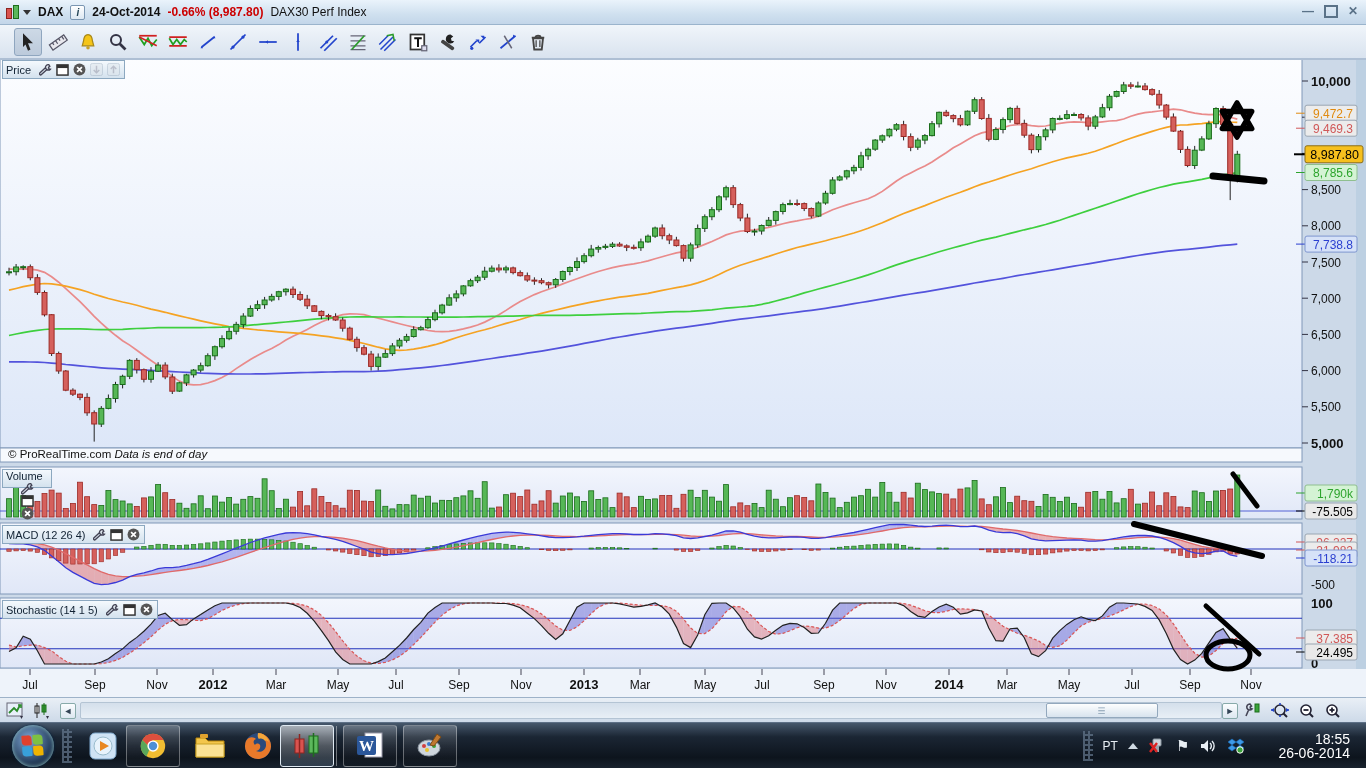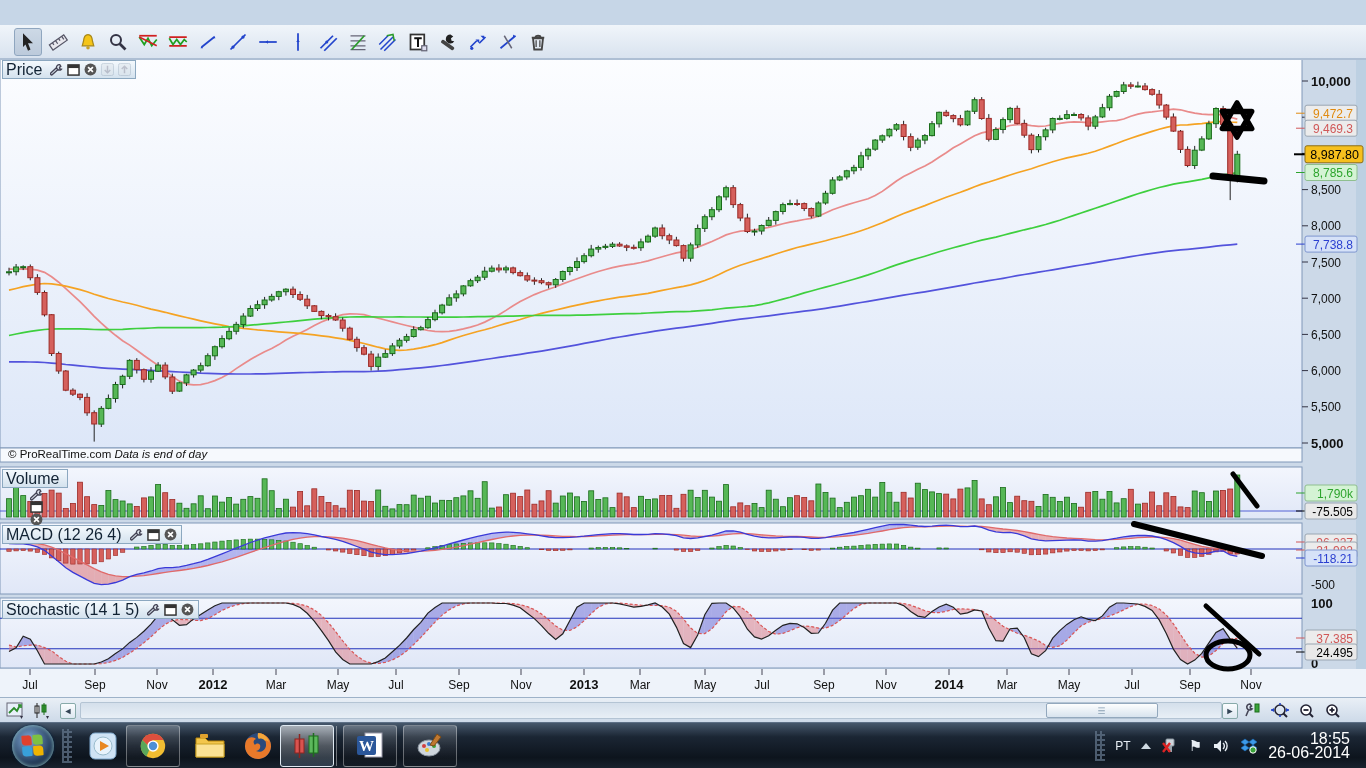--- a/index.html
+++ b/index.html
@@ -32,21 +32,21 @@
   #units-dd{position:absolute;left:616px;top:31px;}
   #tf-dd{position:absolute;left:893px;top:31px;}
   #addind{position:absolute;left:1162px;top:29px;display:flex;}
   #addind .face{width:34px;height:24px;border:1px solid #8aa3bd;border-radius:3px 0 0 3px;background:linear-gradient(#fdfefe,#dfe9f2);display:flex;align-items:center;justify-content:center;}
   #addind .arr{width:16px;height:26px;border:1px solid #8aa3bd;border-left:none;border-radius:0 3px 3px 0;background:linear-gradient(#fdfefe,#dfe9f2);display:flex;align-items:center;justify-content:center;}
   #addind .arr b{width:0;height:0;border-left:4px solid transparent;border-right:4px solid transparent;border-top:5px solid #345;}
   
   #chart{position:absolute;left:0;top:0;z-index:5;}
   
   .phead{position:absolute;z-index:12;display:flex;align-items:center;height:17px;
-    background:linear-gradient(#f4f9fd,#d4e2ee);border:1px solid #8ca8c0;padding:0 3px;font-size:16px;color:#123;}
+    background:linear-gradient(#f4f9fd,#d4e2ee);border:1px solid #8ca8c0;padding:0 3px;font-size:11px;color:#123;}
   .phead .lbl{margin-right:5px;}
   .phicon{display:flex;align-items:center;justify-content:center;width:15px;height:14px;margin-left:2px;}
   .phicon.dim{opacity:.45;}
   
   #statusbar{position:absolute;left:0;top:697px;width:1366px;height:25px;
     background:linear-gradient(#e9eff6,#ccd9e8);border-top:1px solid #9db2c8;z-index:30;display:flex;align-items:center;}
   .sb-btn{display:flex;align-items:center;margin-left:6px;}
   .sb-arr{width:14px;height:14px;border:1px solid #8aa;background:linear-gradient(#fbfdff,#dde7f0);border-radius:2px;
     display:flex;align-items:center;justify-content:center;font-size:9px;color:#345;}
   #sb-track{position:relative;height:15px;flex:0 0 1140px;margin-left:4px;background:linear-gradient(#d4dfeb,#e8eff6);border:1px solid #b4c4d4;border-radius:2px;}
@@ -63,27 +63,44 @@
     background:repeating-linear-gradient(0deg,#65788e 0 2px,transparent 2px 5px),repeating-linear-gradient(90deg,#65788e 0 2px,transparent 2px 5px);
     background-blend-mode:normal;opacity:.7;}
   .tk-ic{margin-left:14px;display:flex;align-items:center;justify-content:center;}
   .tk-btn{width:52px;height:40px;margin-left:6px;border:1px solid rgba(255,255,255,.35);border-radius:3px;
     background:linear-gradient(rgba(255,255,255,.22),rgba(255,255,255,.07) 50%,rgba(0,0,0,.12));display:flex;align-items:center;justify-content:center;}
   .tk-btn.active{background:linear-gradient(rgba(255,255,255,.55),rgba(255,255,255,.25) 50%,rgba(120,150,180,.25));border-color:#dfe9f2;}
   .tk-sep{width:1px;height:40px;background:rgba(255,255,255,.4);margin-left:2px;}
   #tray{margin-left:auto;display:flex;align-items:center;gap:10px;padding-right:10px;color:#eee;}
   #tray .lang{font-size:12px;color:#e8eef4;}
   #tray .tri{width:0;height:0;border-left:5px solid transparent;border-right:5px solid transparent;border-bottom:6px solid #cfd9e2;}
-  #clock{text-align:right;font-size:16px;color:#fff;line-height:14px;padding-right:6px;}
+  #clock{text-align:right;font-size:14px;color:#fff;line-height:14px;padding-right:6px;margin-left:23px;}
   svg{display:block;}
 </style>
 </head>
 <body>
 <div id="win">
 
+<div id="titlebar">
+  <span class="tb-candles">
+        <i></i>
+        <i></i>
+      </span>
+  <span class="caret"></span>
+  <span class="sp" style="font-weight:bold">DAX</span>
+  <span class="sp info-btn">i</span>
+  <span class="sp" style="font-weight:bold">24-Oct-2014</span>
+  <span class="sp red" style="font-weight:bold">-0.66% (8,987.80)</span>
+  <span class="sp">DAX30 Perf Index</span>
+  <div id="winbtns">
+    <span>—</span>
+    <span class="btn-restore"></span>
+    <span>✕</span>
+  </div>
+</div>
 
 <div id="toolbar">
       <div class="tool sel" style="margin-left: 14px;">
         <svg width="20" height="20" viewBox="0 0 16 16">
           <path d="M4,1 L12,9 H8 L10,14 L8,15 L6,10 L4,12 Z" fill="#222"></path>
         </svg>
       </div>
       <div class="tool">
         <svg width="20" height="20" viewBox="0 0 16 16">
           <g transform="rotate(-35 8 8)">

